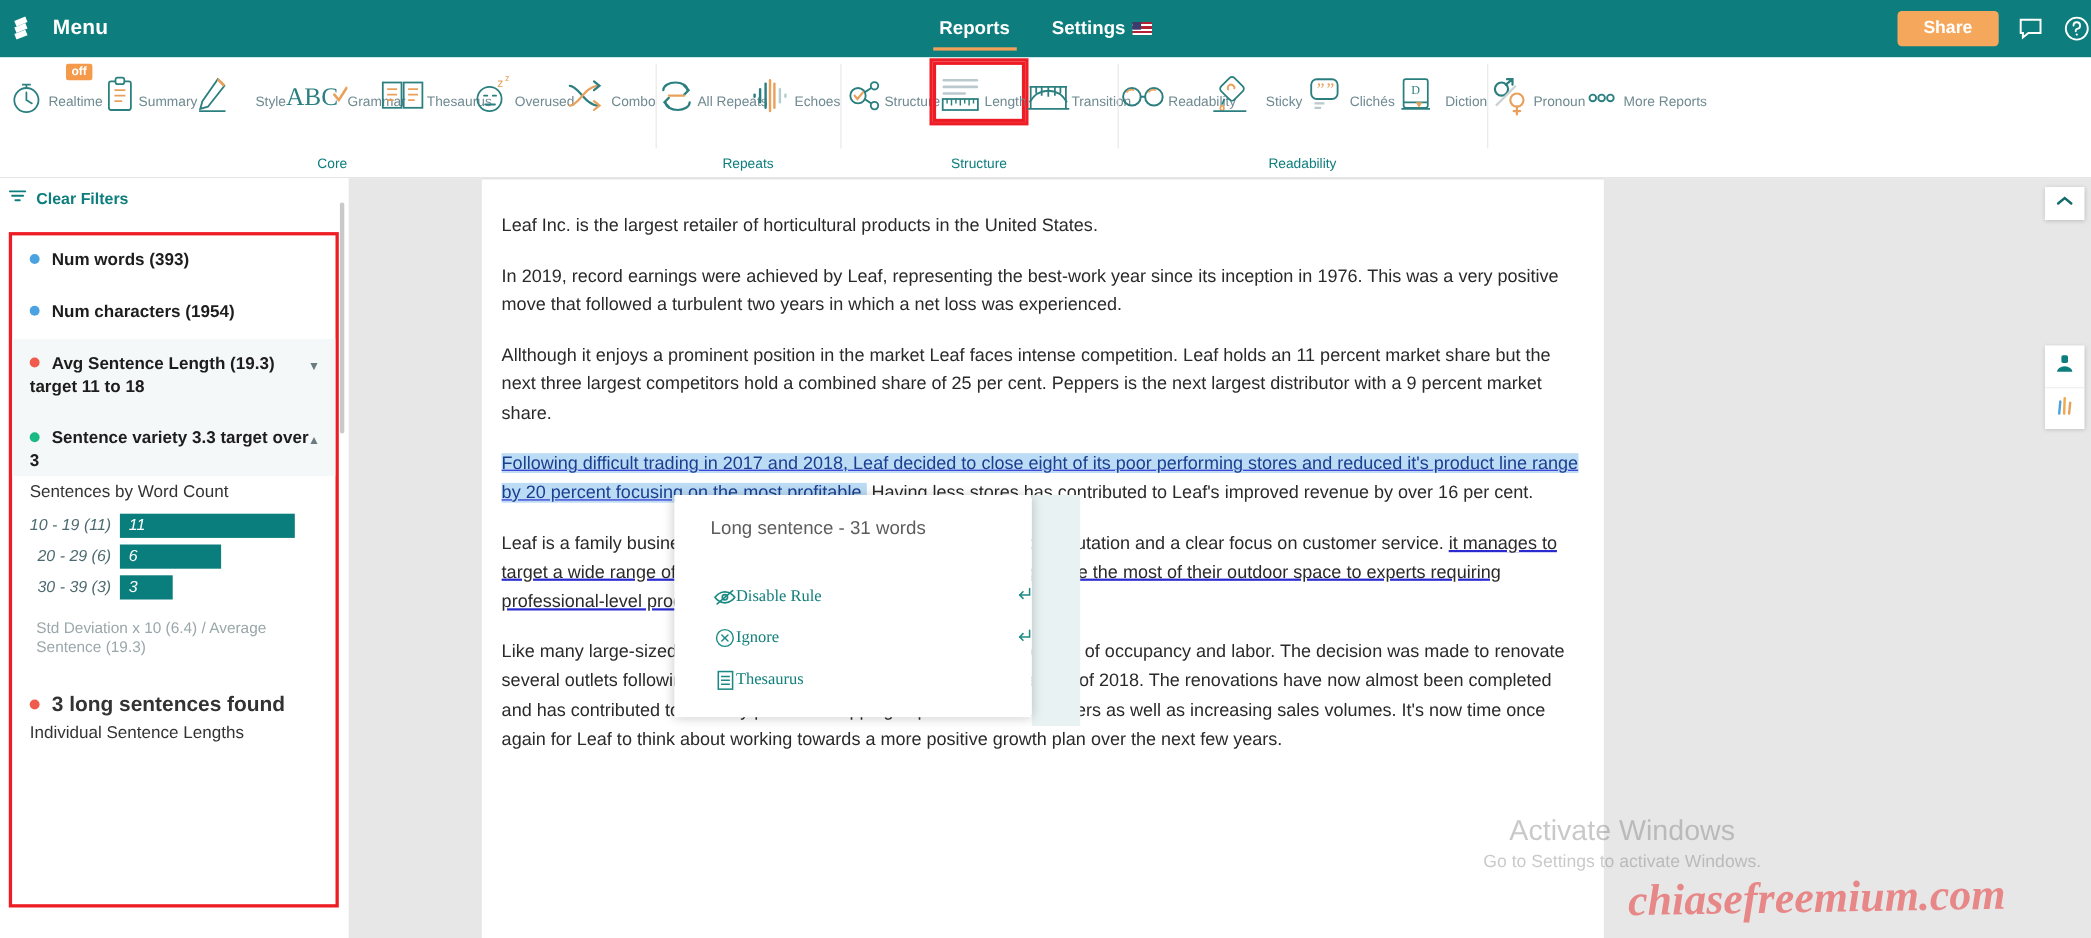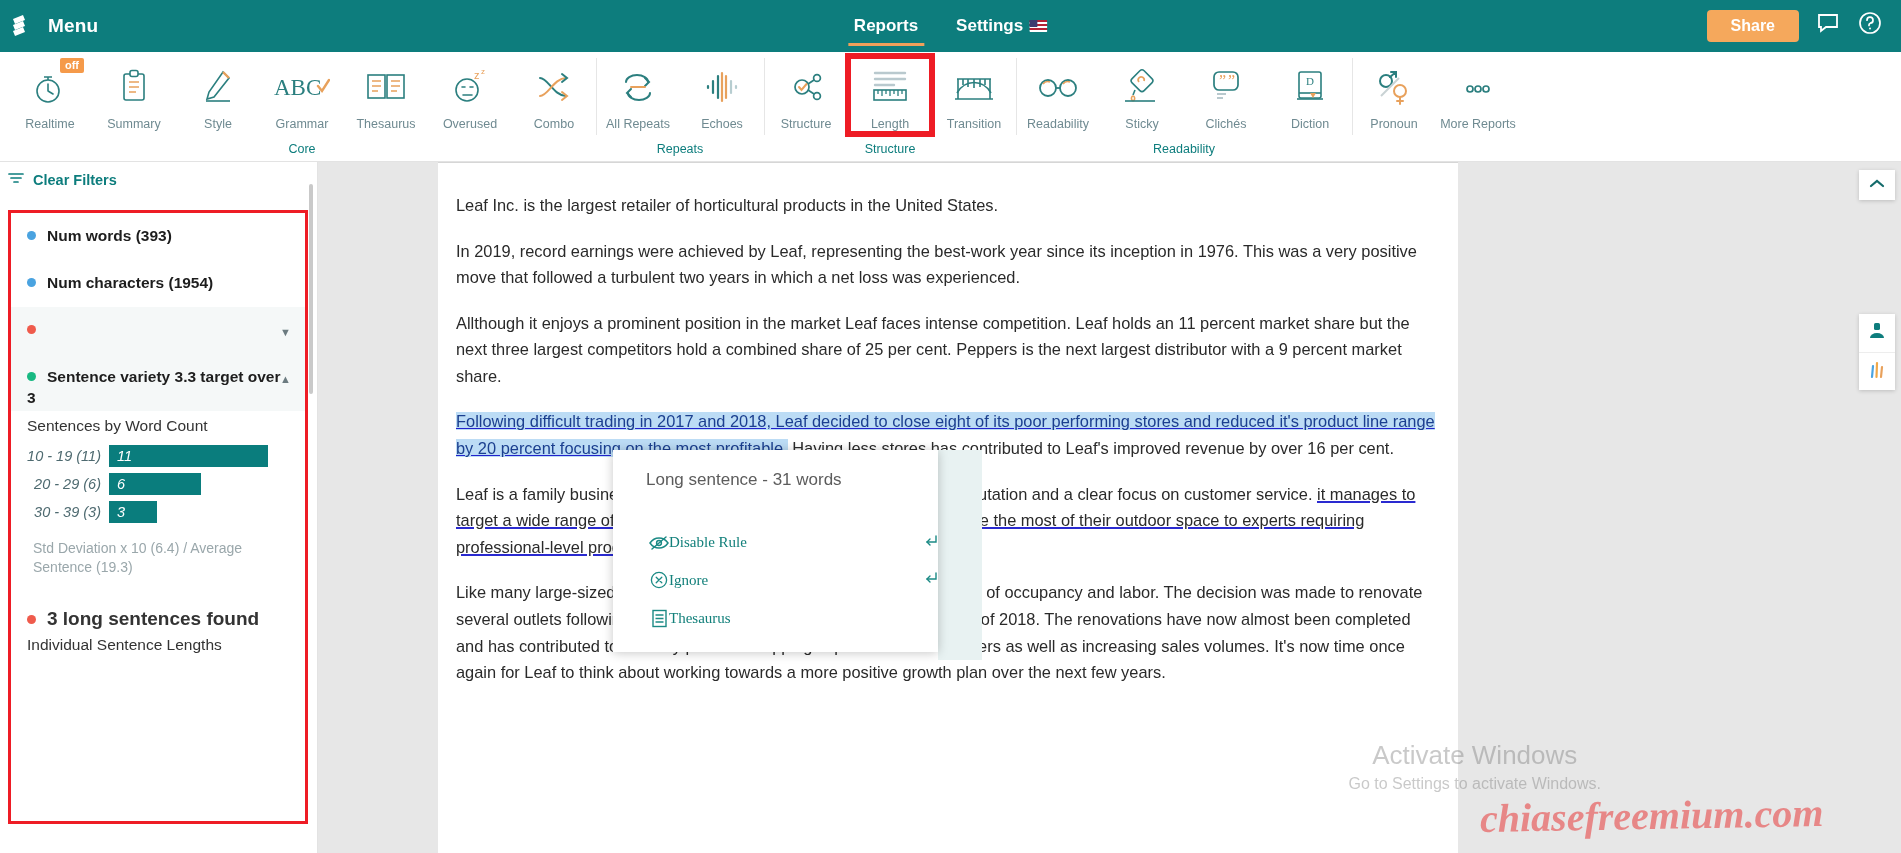--- a/index.html
+++ b/index.html
@@ -24,21 +24,21 @@
 
   .topnav { position:absolute; left:50%; transform:translateX(-50%); display:flex; gap:26px; align-items:flex-end; height:40px;}
   .topnav-item { color:#ffffff; font-size:17px; font-weight:bold; padding:0 6px; height:40px; display:flex; align-items:center; position:relative; cursor:pointer;}
   .topnav-item.active::after{
     content:""; position:absolute; left:0; right:0; bottom:0; height:3px; background:#f0a05a;
   }
   .flagicon{ display:inline-block; width:18px; height:12px; margin-left:6px; position:relative; border-radius:1px; overflow:hidden; vertical-align:middle;}
   .flagicon .stripes{position:absolute;inset:0;background:repeating-linear-gradient(#b22234 0 2px,#fff 2px 4px);}
   .flagicon .canton{position:absolute;left:0;top:0;width:8px;height:7px;background:#3c3b6e;}
 
-  .top-right { margin-left:auto; display:flex; align-items:flex-start; gap:16px; padding-right:18px; }
+  .top-right { margin-left:auto; display:flex; align-items:center; gap:16px; }
   .share-btn{
     background:#f5a85c; color:#fff; font-weight:bold; font-size:16px;
     border-radius:4px; padding:7px 24px; cursor:pointer; border:none;
     font-family:"Liberation Sans",sans-serif;
   }
   .icon-btn{ width:26px; height:26px; color:#fff; cursor:pointer; display:flex;align-items:center;justify-content:center;}
 
   
   .ribbon{
     height:110px; background:#ffffff; border-bottom:1px solid #e3e3e3;
@@ -46,21 +46,21 @@
   }
   .rgroup{ display:flex; flex-direction:column; align-items:center; position:relative; }
   .rgroup + .rgroup::before{
     content:""; position:absolute; left:0; top:6px; bottom:26px; width:1px; background:#e6e6e6;
   }
   .rgroup-items{ display:flex; align-items:flex-start; padding-top:4px; }
   .rgroup-label{
     font-size:12.5px; color:#0d7d7d; position:absolute; bottom:5px; left:0; right:0; text-align:center;
   }
   .rbtn{
-    width:84px; display:flex; flex-direction:column; align-items:center; cursor:pointer;
+    width:84px; display:flex; flex-direction:row; align-items:center; cursor:pointer;
     padding-top:10px; position:relative;justify-content:space-between;
   }
   .rbtn .ico{ height:42px; display:flex; align-items:center; justify-content:center; position:relative; }
   .rbtn .cap{ font-size:12.5px; color:#6f8a91; margin-top:9px; white-space:nowrap;}
   .rbtn.sel{ outline:3px solid #ee1c25; outline-offset:0px; }
   .rbtn.sel{ border:3px solid #ee1c25; padding-top:7px; }
   .offbadge{
     position:absolute; top:2px; right:8px; background:#f59a4a; color:#fff;
     font-size:11px; font-weight:bold; border-radius:2px; padding:1px 5px; line-height:13px;
   }
@@ -467,21 +467,21 @@
 
           <div class="mrow">
             <span class="dot" style="background:#4aa3e0"></span><span class="txt">Num words (393)</span>
           </div>
 
           <div class="mrow">
             <span class="dot" style="background:#4aa3e0"></span><span class="txt">Num characters (1954)</span>
           </div>
 
           <div class="mrow alt">
-            <span class="dot" style="background:#ef5b4c"></span>
+            <span class="dot" style="background:#ef5b4c"></span><span class="txt">Avg Sentence Length (19.3) target 11 to 18</span>
             <span class="caret">▼</span>
           </div>
 
           <div class="mrow alt" style="padding-bottom:2px">
             <span class="dot" style="background:#18b982"></span><span class="txt">Sentence variety 3.3 target over 3</span>
             <span class="caret">▲</span>
           </div>
 
           <div class="alt" style="padding-bottom:4px">
             <div class="sbw-title">Sentences by Word Count</div>

